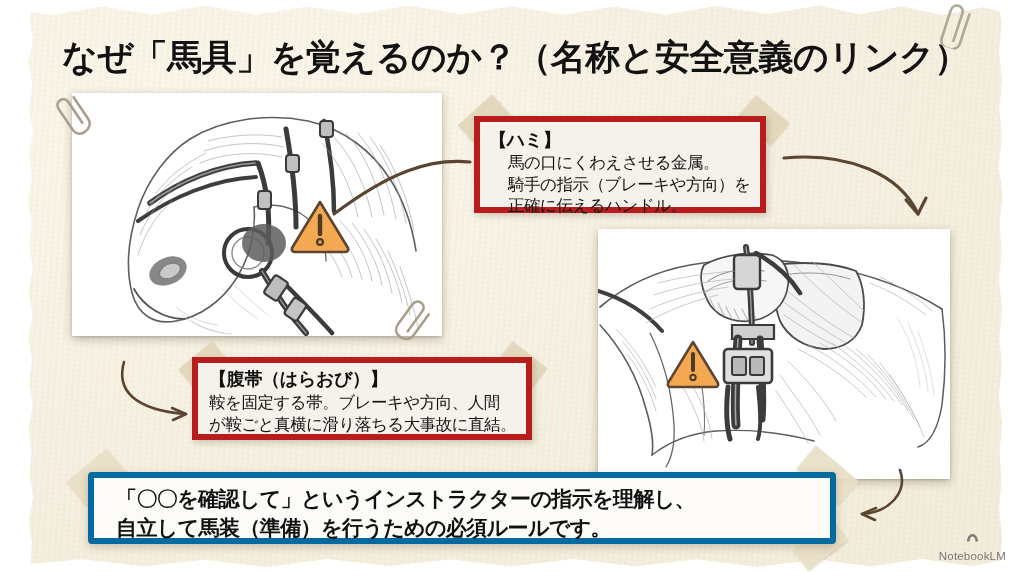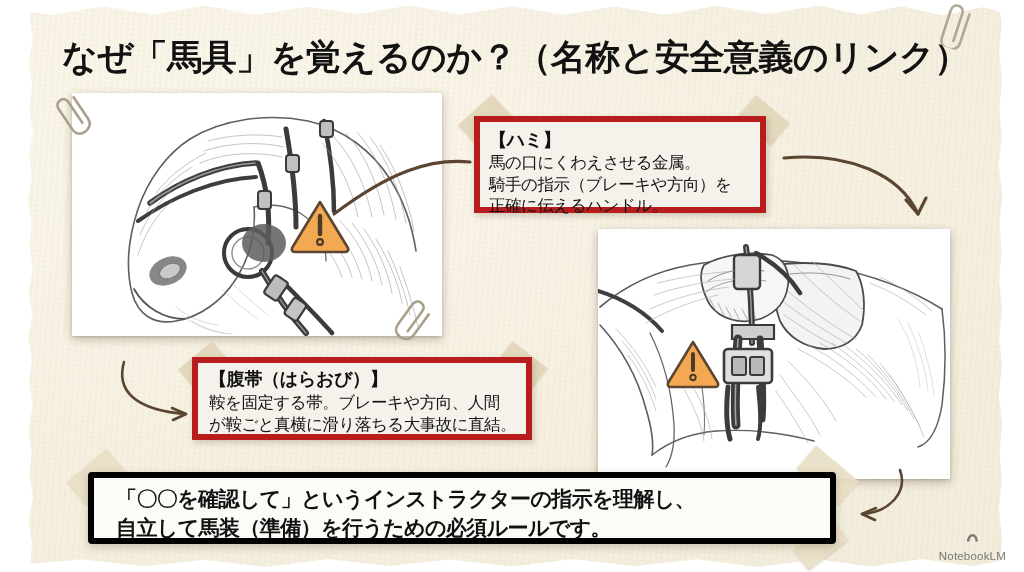--- a/index.html
+++ b/index.html
@@ -85,21 +85,21 @@
     border:6px solid #b91c1c;
     box-shadow:2px 3px 6px rgba(70,60,35,.22);
   }
   .callout .ttl{
     font-weight:700;color:#111;letter-spacing:-.3px;
   }
   .callout .body{color:#141414;letter-spacing:-.5px;}
 
   .callout-1{left:474px;top:116px;width:292px;height:97px;padding:6px 0 0 9px;box-sizing:border-box;}
   .callout-1 .ttl{font-size:18px;line-height:24px;}
-  .callout-1 .body{font-size:16.5px;line-height:21.5px;}
+  .callout-1 .body{font-size:16.5px;line-height:21.5px;margin-left:19px;}
 
   .callout-2{left:192px;top:357px;width:340px;height:83px;padding:5px 0 0 11px;box-sizing:border-box;}
   .callout-2 .ttl{font-size:18px;line-height:23px;}
   .callout-2 .body{font-size:16.5px;line-height:22px;}
 
   
   .tape{position:absolute;background:rgba(226,214,185,.92);
         box-shadow:0 1px 2px rgba(80,65,40,.20);}
   .tape.light{background:rgba(232,222,196,.90);}
 
@@ -108,21 +108,21 @@
   .warn svg{display:block;}
   .warn-1{left:289px;top:198px;width:62px;height:56px;}
   .warn-2{left:665px;top:338px;width:56px;height:51px;}
 
   
   .arrows{position:absolute;left:0;top:0;width:1024px;height:572px;pointer-events:none;}
 
   
   .banner{
     position:absolute;left:88px;top:472px;width:748px;height:72px;
-    background:#fcfbf7;border:6px solid #000000;border-radius:4px;
+    background:#fcfbf7;border:6px solid #0369a1;border-radius:4px;
     box-shadow:0 3px 8px rgba(80,60,25,.25);
     box-sizing:border-box;padding:6px 0 0 22px;
   }
   .banner .line{
     font-size:21px;line-height:29px;font-weight:700;color:#111;letter-spacing:-.6px;
   }
 
   
   .wm{
     position:absolute;right:18px;bottom:10px;display:flex;align-items:center;gap:5px;

